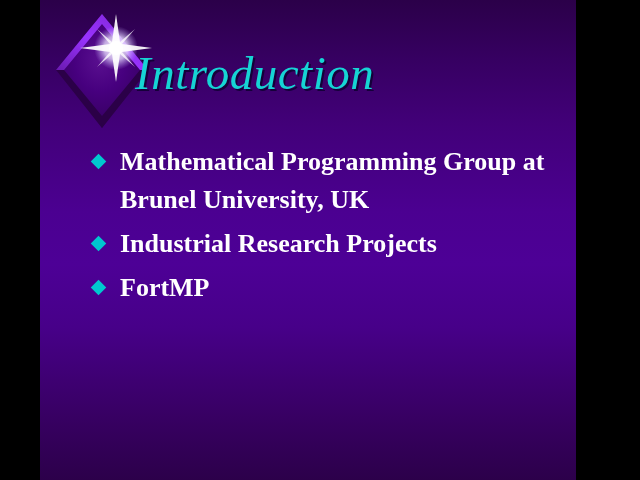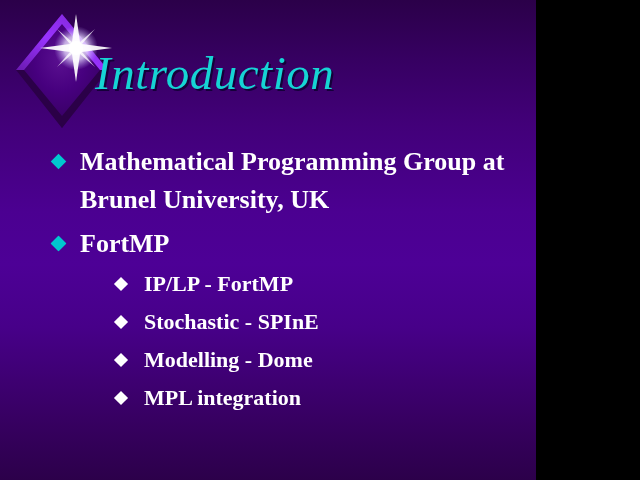--- a/index.html
+++ b/index.html
@@ -15,20 +15,21 @@
     background: linear-gradient(180deg,
         #2b0049 0%,
         #360061 12%,
         #420079 26%,
         #4b0091 44%,
         #4d0096 55%,
         #470089 68%,
         #3a0068 84%,
         #2c004a 100%);
     font-family: "Liberation Serif", "DejaVu Serif", serif;
+    margin-left: 40px;
     -webkit-font-smoothing: antialiased;
   }
 
   
   #decor {
     position: absolute;
     left: 14px;
     top: 6px;
     width: 110px;
     height: 130px;
@@ -169,42 +170,25 @@
   <div id="body">
     <ul class="lvl1">
 
       <li class="b1">
         <span class="bullet1"></span>
         <span>Mathematical Programming Group at Brunel University, UK</span>
       </li>
 
       <li class="b1">
         <span class="bullet1"></span>
+        <span>Industrial Research Projects</span>
       </li>
 
       <li class="b1">
         <span class="bullet1"></span>
         <span>FortMP</span>
 
-        <ul class="lvl2">
-          <li class="b2">
-            <span class="bullet2"></span>
-            <span class="b2text">IP/LP - FortMP</span>
-          </li>
-          <li class="b2">
-            <span class="bullet2"></span>
-            <span class="b2text">Stochastic - SPInE</span>
-          </li>
-          <li class="b2">
-            <span class="bullet2"></span>
-            <span class="b2text">Modelling - Dome</span>
-          </li>
-          <li class="b2">
-            <span class="bullet2"></span>
-            <span class="b2text">MPL integration</span>
-          </li>
-        </ul>
       </li>
 
     </ul>
   </div>
 
 </div>
 
 </body></html>

